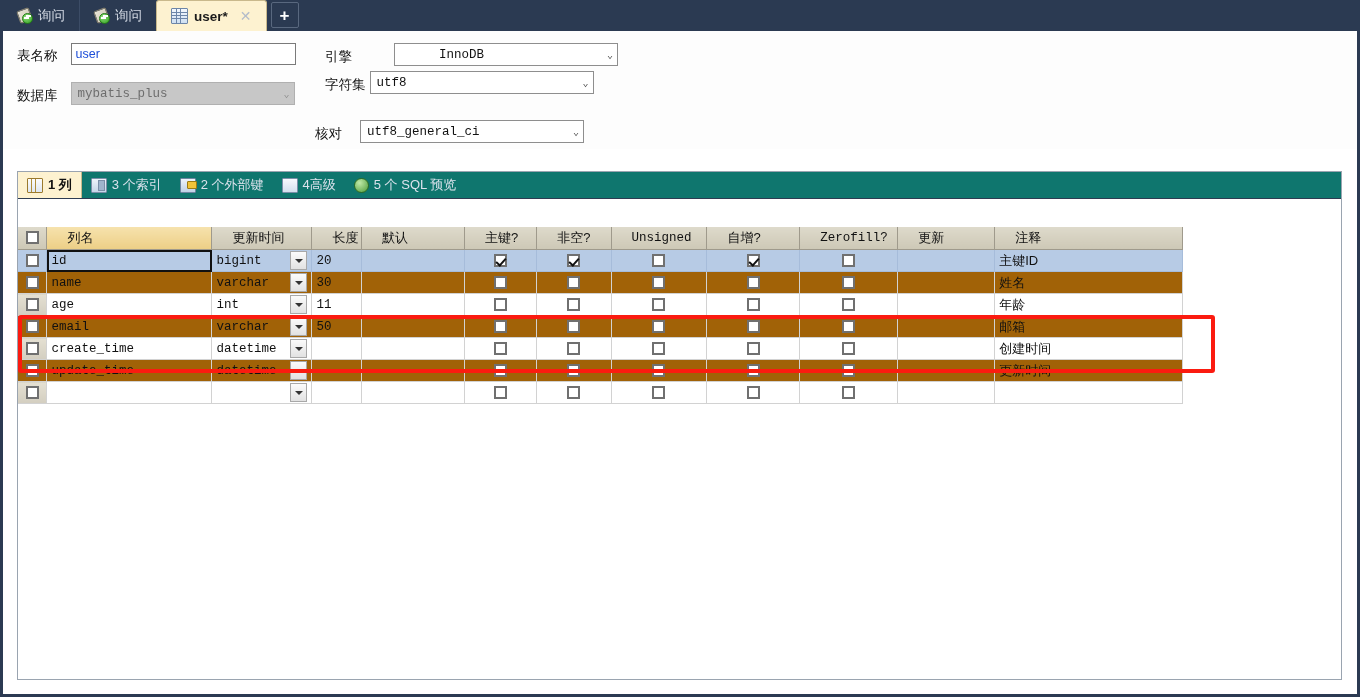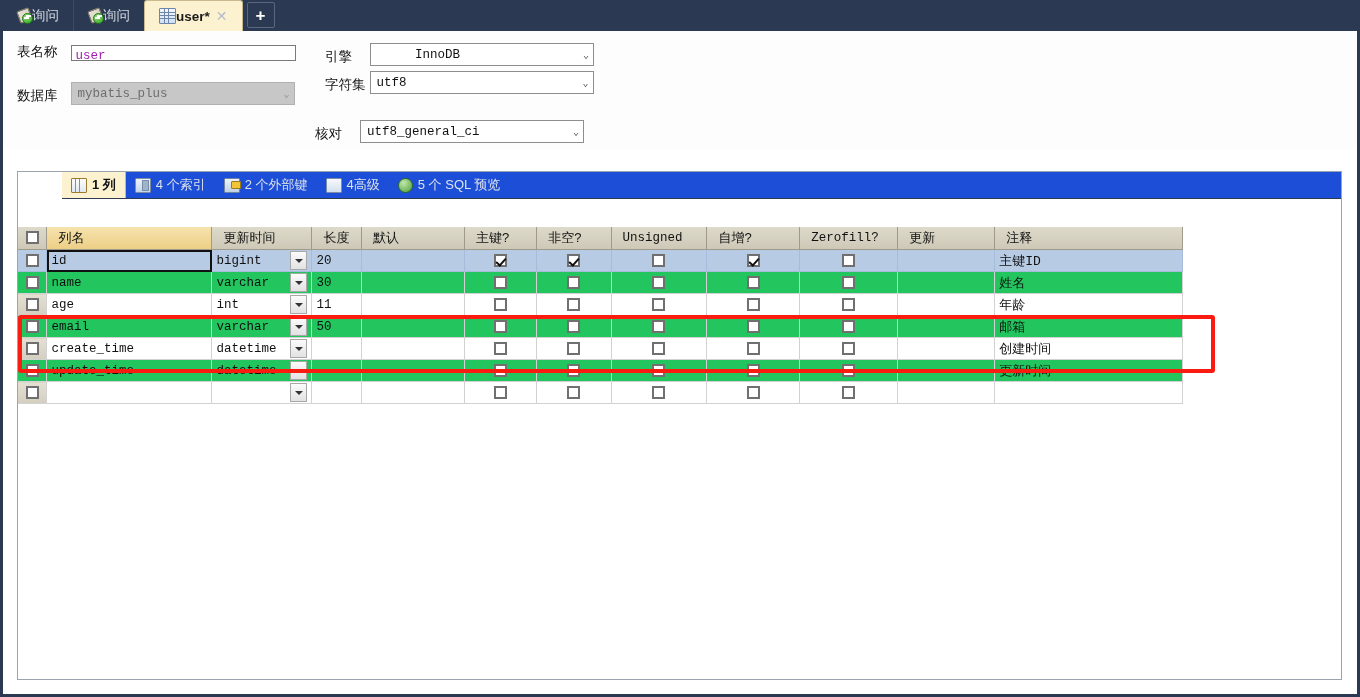--- a/index.html
+++ b/index.html
@@ -20,21 +20,21 @@
   }
 
   
   .tabbar{
     height:31px;background:#2b3a52;
     display:flex;align-items:flex-end;
     padding-left:0;box-sizing:border-box;
     position:relative;
   }
   .tab{
-    height:31px;display:flex;align-items:center;
+    height:31px;display:flex;align-items:center;gap:6px;
     padding:0 14px;box-sizing:border-box;
     color:#d6dce6;font-size:13.5px;cursor:default;
     position:relative;
     justify-content:flex-end;
   }
   .tab.inactive{background:#2b3a52;}
   .tab.inactive + .tab.inactive{border-left:1px solid #3c4c66;}
   .tab.active{
     background:#fdf2d0;color:#1a1a1a;font-weight:bold;
     border-top:1px solid #c9b98c;border-left:1px solid #c9b98c;border-right:1px solid #c9b98c;
@@ -84,45 +84,44 @@
 
   
   .form{
     background:#fdfdfd;
     padding:12px 0 10px 0;
     position:relative;height:118px;box-sizing:border-box;
   }
   .fld{position:absolute;display:flex;align-items:flex-end;}
   .lbl{font-size:13.5px;color:#111;}
   .txtbox{
-    box-sizing:border-box;height:16px;line-height:20px;
+    box-sizing:border-box;height:22px;line-height:20px;
     border:1px solid #7a7a7a;background:#ffffff;
-    font-family:Liberation Mono, monospace;
-    font-size:12.5px;color:#a21caf;padding:0 4px;
+    font-family:Liberation Sans, sans-serif;
+    font-size:12.5px;color:#1d4ed8;padding:0 4px;
   }
   .combo{
     box-sizing:border-box;height:23px;
     border:1px solid #8e8e8e;background:#ffffff;
     display:flex;align-items:center;justify-content:space-between;
     font-family:"Liberation Mono","DejaVu Sans Mono",monospace;
     font-size:12.5px;color:#111;padding:0 4px 0 6px;
   }
   .combo.disabled{background:#c7c7c7;border-color:#b0b0b0;color:#6e6e6e;}
   .chev{font-size:10px;color:#444;padding-left:6px;}
   .combo.disabled .chev{color:#8d8d8d;}
 
   
   .panel{
     position:absolute;left:14px;top:171px;right:15px;bottom:14px;
     border:1px solid #9aa4b0;background:#ffffff;box-sizing:border-box;
   }
   .subtabs{
-    height:26px;background:#1d4ed8;display:flex;align-items:stretch;
+    height:26px;background:#0f766e;display:flex;align-items:stretch;
     border-bottom:1px solid #2d3c52;
-    margin-left:44px;
   }
   .stab{
     display:flex;align-items:center;gap:5px;padding:0 9px;
     color:#dbe2ec;font-size:13px;white-space:nowrap;cursor:default;
   }
   .stab.active{
     background:#fdf2d0;color:#111;font-weight:bold;
     border-right:1px solid #c9b98c;
   }
   .stab-ico{width:14px;height:13px;flex:none;position:relative;border-radius:1px;}
@@ -168,36 +167,36 @@
     border-right:2px solid #222;border-bottom:2px solid #222;transform:rotate(40deg);
   }
 
   
   .gridwrap{position:absolute;left:0;right:0;top:55px;bottom:0;background:#ffffff;overflow:hidden;}
   table.grid{border-collapse:collapse;table-layout:fixed;width:1165px;}
   table.grid th{
     background:linear-gradient(#dedacb,#cdc8b6);
     border:1px solid #9f9a8c;border-top:none;border-left:none;
     font-weight:normal;font-size:12.5px;text-align:left;
-    padding:2px 11px;height:19px;box-sizing:border-box;color:#111;
+    padding:2px 20px;height:19px;box-sizing:border-box;color:#111;
     font-family:"Liberation Mono","DejaVu Sans Mono",monospace;
     white-space:nowrap;
   }
   table.grid th.cjk{font-family:"Liberation Sans","DejaVu Sans",sans-serif;font-size:13px;}
   table.grid th.sel{background:linear-gradient(#f6e2ad,#eccf86);}
   table.grid th.chk{width:28px;text-align:center;padding:0;}
   table.grid td{
     border:1px solid #d2d2d2;border-top:none;border-left:none;
     font-size:12.5px;padding:1px 4px;height:22px;box-sizing:border-box;
     font-family:"Liberation Mono","DejaVu Sans Mono",monospace;
     color:#111;white-space:nowrap;overflow:hidden;
   }
   table.grid td.cjk{font-family:"Liberation Sans","DejaVu Sans",sans-serif;font-size:13px;}
-  table.grid tr.alt td{background:#22c55e;}
-  table.grid tr.selected td{background:#b7cbe5;border-color:#a6bcda;font-family:Liberation Mono, monospace;}
+  table.grid tr.alt td{background:#a16207;}
+  table.grid tr.selected td{background:#b7cbe5;border-color:#a6bcda;}
   table.grid tr.selected td.namecell{
     background:#b7cbe5;outline:2px solid #111;outline-offset:-2px;
   }
   td.rowhdr{
     background:linear-gradient(#e4e0d2,#d3cec0);
     border-right:1px solid #9f9a8c;text-align:center;padding:0;width:28px;
   }
   tr.selected td.rowhdr{background:linear-gradient(#f6e2ad,#eccf86);}
   .cellbox{
     width:13px;height:13px;border:2px solid #707070;background:#fff;
@@ -256,21 +255,21 @@
       <span class="lbl">表名称</span>
       <span class="txtbox" style="width:225px;margin-left:13px;">user</span>
     </div>
     <div class="fld" style="left:14px;top:51px;">
       <span class="lbl">数据库</span>
       <span class="combo disabled" style="width:224px;margin-left:13px;">
         <span>mybatis_plus</span>
         <span class="chev">⌄</span>
       </span>
     </div>
-    <div class="fld" style="left:322px;top:12px;">
+    <div class="fld" style="left:322px;top:12px;gap:24px;">
       <span class="lbl">引擎</span>
       <span class="combo" style="width:224px;margin-left:18px;padding-left:44px;">
         <span>InnoDB</span>
         <span class="chev">⌄</span>
       </span>
     </div>
     <div class="fld" style="left:322px;top:40px;">
       <span class="lbl">字符集</span>
       <span class="combo" style="width:224px;margin-left:4px;">
         <span>utf8</span>
@@ -288,21 +287,21 @@
 
   <div class="panel">
 
     <div class="subtabs">
       <div class="stab active">
         <span class="stab-ico ico-col"></span>
         <span>1 列</span>
       </div>
       <div class="stab">
         <span class="stab-ico ico-idx"></span>
-        <span>4 个索引</span>
+        <span>3 个索引</span>
       </div>
       <div class="stab">
         <span class="stab-ico ico-fk"></span>
         <span>2 个外部键</span>
       </div>
       <div class="stab">
         <span class="stab-ico ico-adv"></span>
         <span>4高级</span>
       </div>
       <div class="stab">

